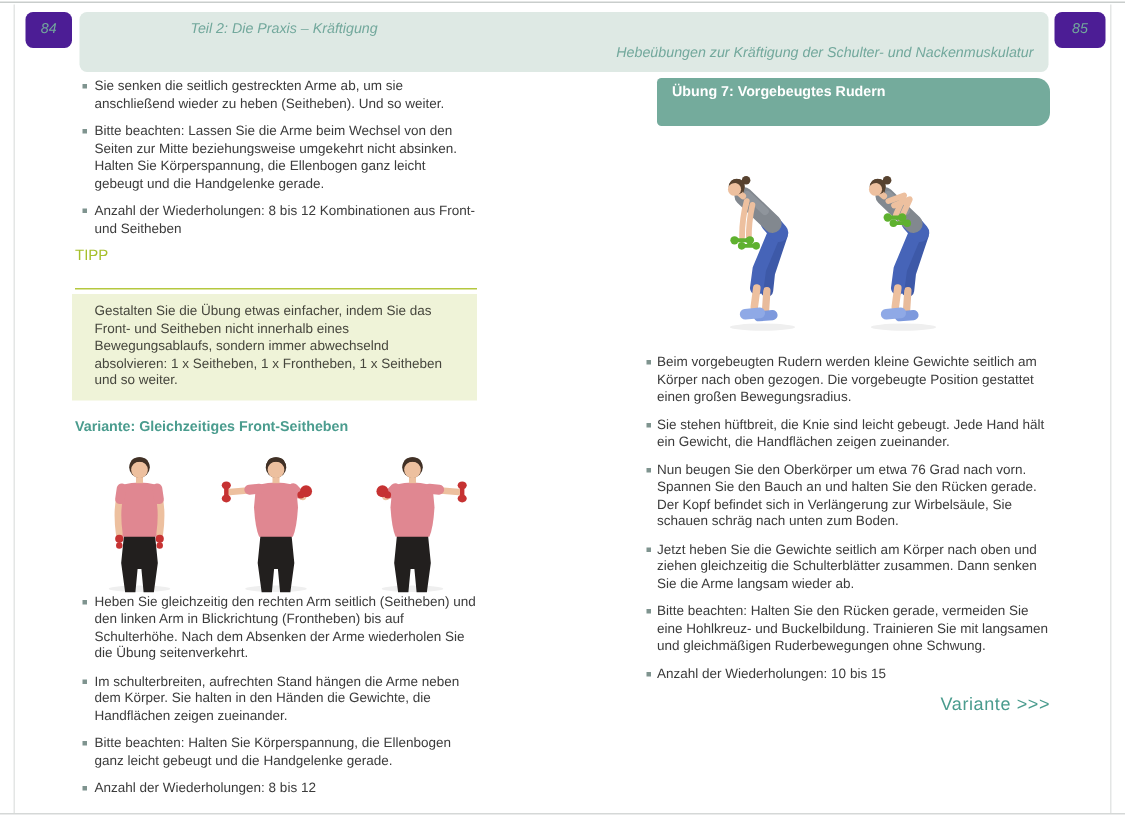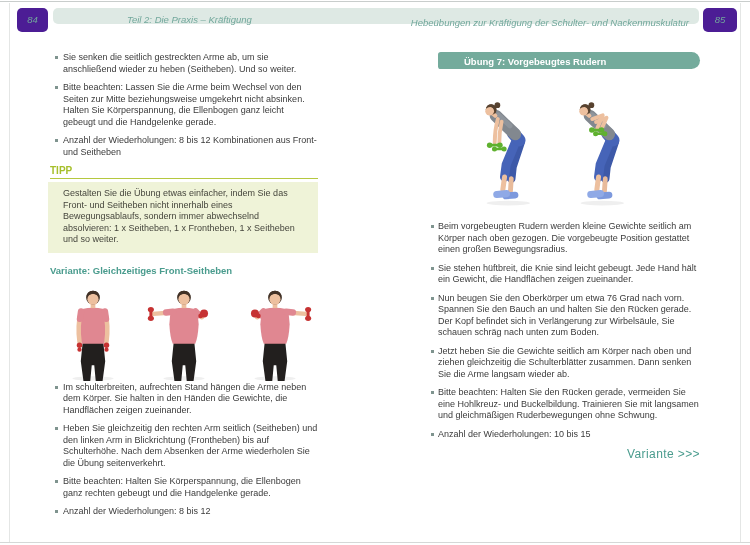--- a/index.html
+++ b/index.html
@@ -17,55 +17,55 @@
 
   
   .pagenum {
     position:absolute; top:8px; height:24px; width:31px;
     background:#4c1d95; color:#72a89c; font-style:italic;
     font-size:9.5px; line-height:24px; text-align:center; border-radius:5px;
   }
   .pagenum-left  { left:17px; }
   .pagenum-right { right:13px; width:34px; }
   .header-bar {
-    position:absolute; left:53px; right:51px; top:8px; height:16px;
+    position:absolute; left:53px; right:51px; top:8px; height:40px;
     background:#dee9e4; border-radius:5px;
     color:#72a89c; font-style:italic; font-size:9.5px;
   }
   .ht-left  { position:absolute; left:74px; top:0; line-height:24px; white-space:nowrap; }
-  .ht-right { position:absolute; right:10px; top:3px; line-height:24px; white-space:nowrap; }
+  .ht-right { position:absolute; right:10px; top:16px; line-height:24px; white-space:nowrap; }
 
   
   .col { position:absolute; top:52px; }
   .col-left  { left:50px; width:268px; }
   .col-right { left:438px; width:262px; }
 
   
   ul.bullets { list-style:none; margin:0; padding:0; font-size:9px; line-height:11.5px; color:#3b3b3b; }
   ul.bullets li { position:relative; margin:0 0 7px 0; }
   .col-left  ul.bullets li { padding-left:13px; }
   .col-left  ul.bullets li::before { content:""; position:absolute; left:5px; top:4.2px; width:3px; height:3px; background:#7f948f; }
   .col-right ul.bullets li { padding-left:0; }
   .col-right ul.bullets li::before { content:""; position:absolute; left:-7px; top:4.2px; width:3px; height:3px; background:#7f948f; }
 
   
   .tip-label {
-    margin:4px 0 0 0; color:#a6bf2b; font-weight:bold; font-size:10px;
-    border-bottom:1.5px solid #b5c83f; padding-bottom:2px;
+    margin:4px 0 0 0; color:#a6bf2b; font-weight:normal; font-size:10px;
+    border-bottom:1.5px solid #b5c83f; padding-bottom:16px;
   }
   .tip-box {
     margin:3px 0 0 -2px; background:#eff3d8; border-radius:0;
     padding:6px 10px 7px 15px; font-size:9px; line-height:11.5px; color:#46463d;
   }
 
   .variant-heading { margin:12px 0 0 0; color:#4a9c8e; font-size:9.5px; font-weight:bold; }
 
   
   .exercise-bar {
-    height:17px; line-height:19px; padding-left:26px;
+    height:32px; line-height:19px; padding-left:10px;
     background:#74ab9c; color:#ffffff; font-weight:bold; font-size:9.5px;
     border-radius:3px 9px 9px 3px;
   }
 
   
   .photo-row { display:flex; }
   .photos-3 { margin-top:10px; justify-content:space-between; }
   .photos-3 .photo { width:86px; height:96px; }
   .photos-2 { margin:12px 0 0 30px; gap:10px; }
   .photos-2 .photo { width:84px; height:140px; }
@@ -211,23 +211,23 @@
           <use href="#fig-pose2"></use>
         </svg>
       <svg class="photo" viewBox="0 0 88 96">
           <g transform="translate(88,0) scale(-1,1)">
             <use href="#fig-pose2"></use>
           </g>
         </svg>
     </div>
 
     <ul class="bullets mt8">
+      <li>Heben Sie gleichzeitig den rechten Arm seitlich (Seitheben) und den linken Arm in Blickrichtung (Frontheben) bis auf Schulterhöhe. Nach dem Absenken der Arme wiederholen Sie die Übung seitenverkehrt.</li>
       <li>Im schulterbreiten, aufrechten Stand hängen die Arme neben dem Körper. Sie halten in den Händen die Gewichte, die Handflächen zeigen zueinander.</li>
-      <li>Heben Sie gleichzeitig den rechten Arm seitlich (Seitheben) und den linken Arm in Blickrichtung (Frontheben) bis auf Schulterhöhe. Nach dem Absenken der Arme wiederholen Sie die Übung seitenverkehrt.</li>
-      <li>Bitte beachten: Halten Sie Körperspannung, die Ellenbogen ganz rechten gebeugt und die Handgelenke gerade.</li>
+      <li>Bitte beachten: Halten Sie Körperspannung, die Ellenbogen ganz leicht gebeugt und die Handgelenke gerade.</li>
       <li>Anzahl der Wiederholungen: 8 bis 12</li>
     </ul>
   </section>
 
   <section class="col col-right">
     <div class="exercise-bar">Übung 7: Vorgebeugtes Rudern</div>
 
     <div class="photo-row photos-2">
       <svg class="photo" viewBox="0 0 100 142">
           <use href="#fig-rowdown"></use>

